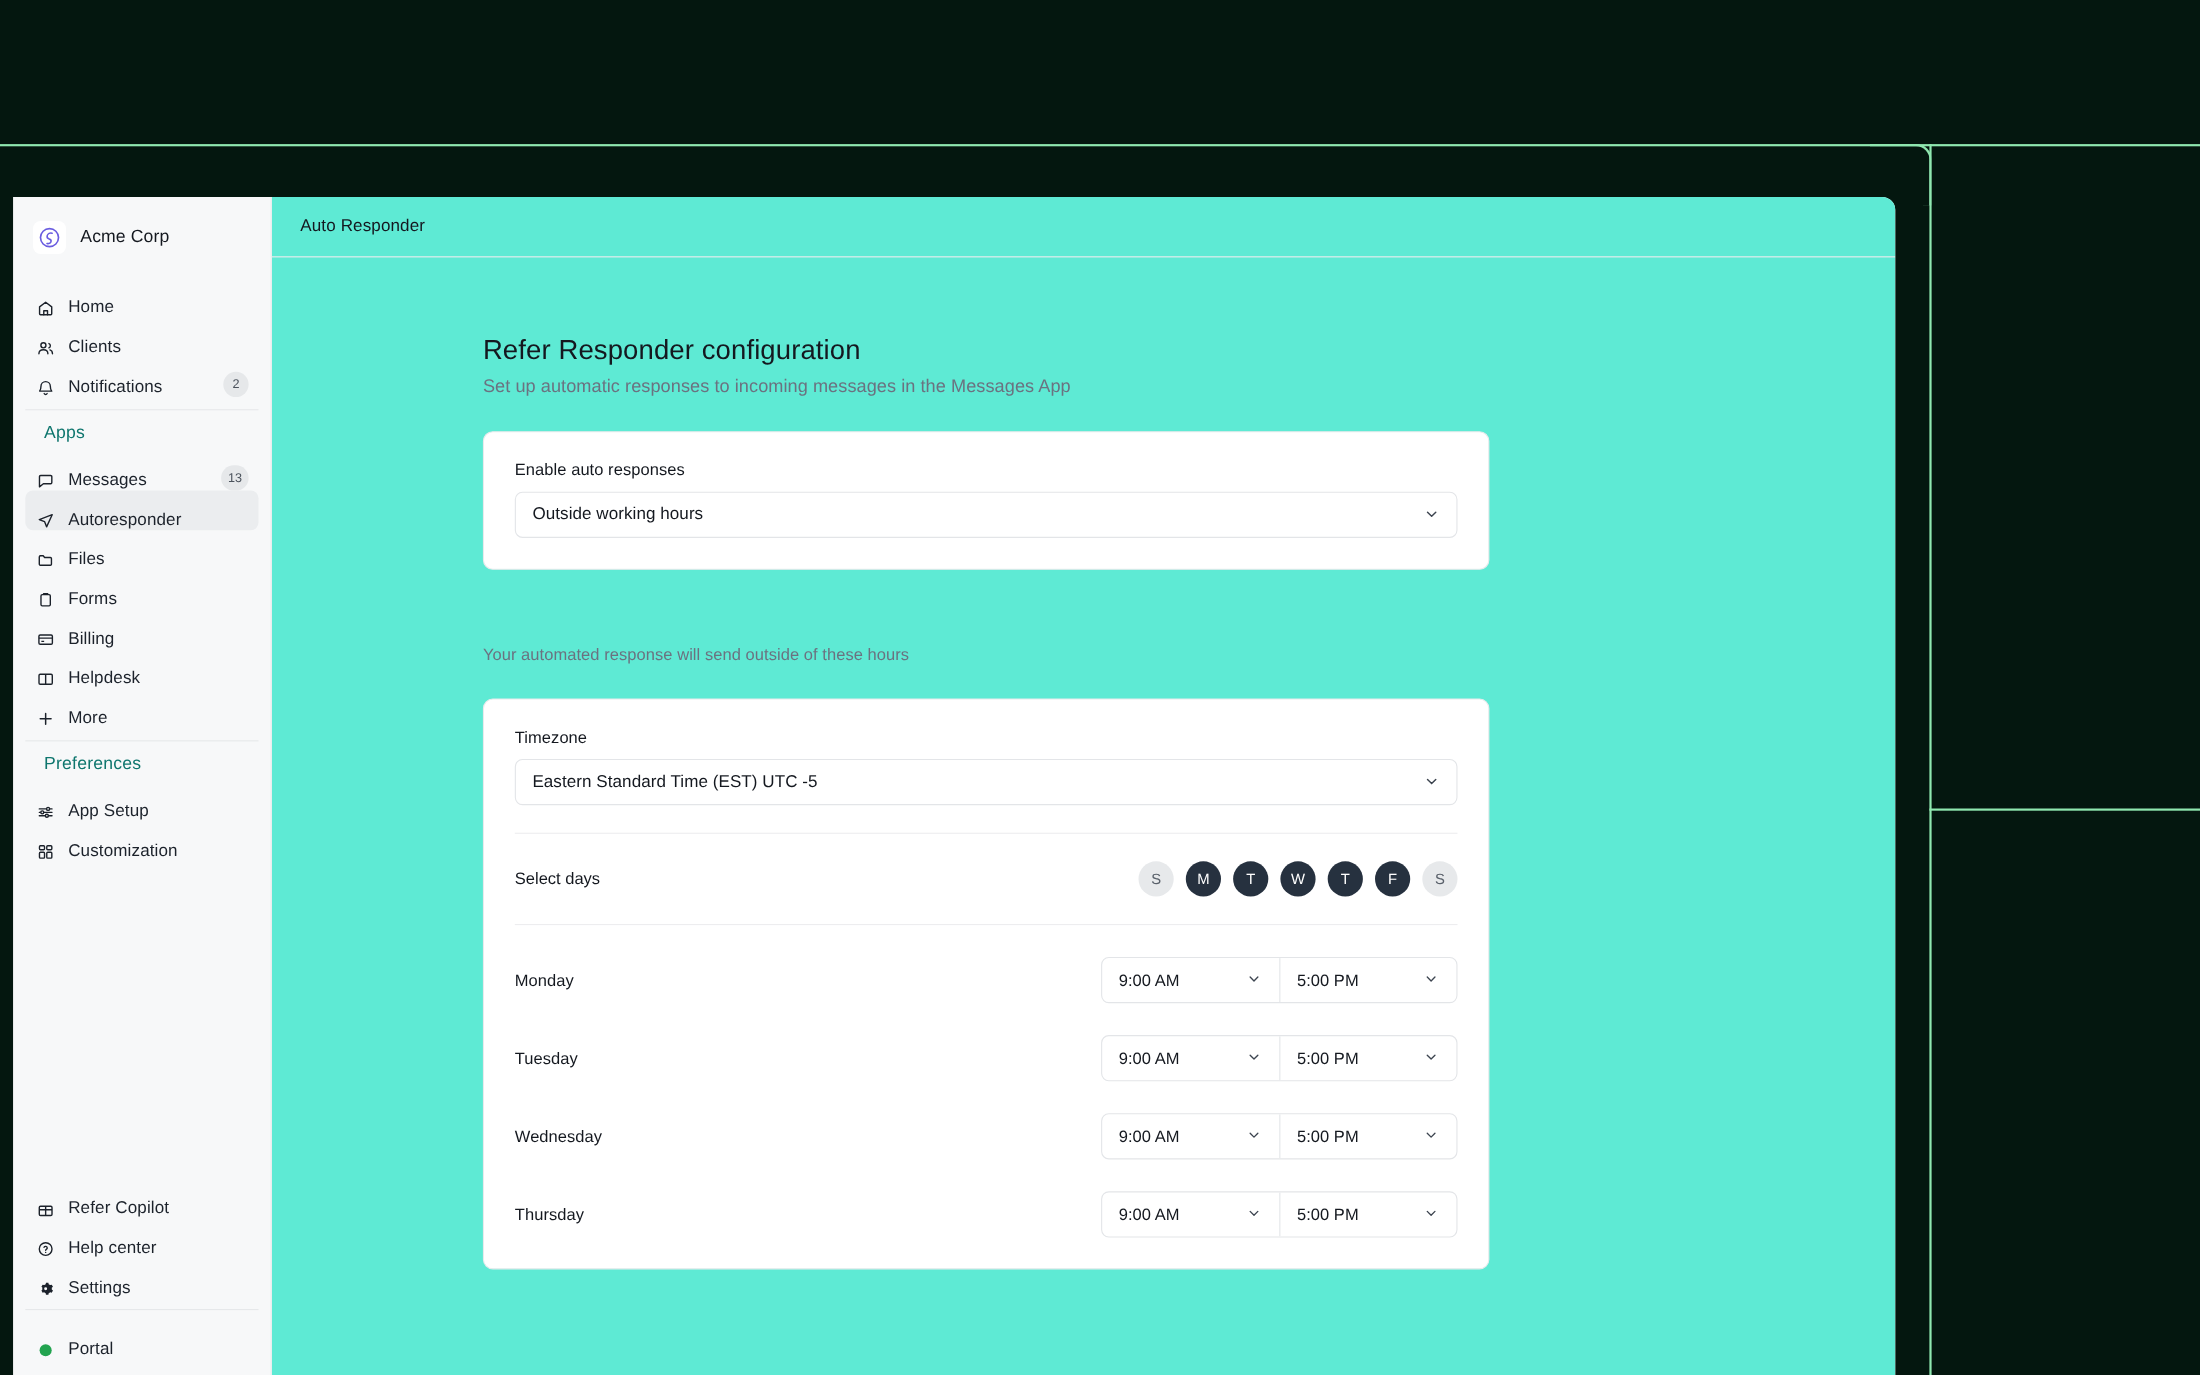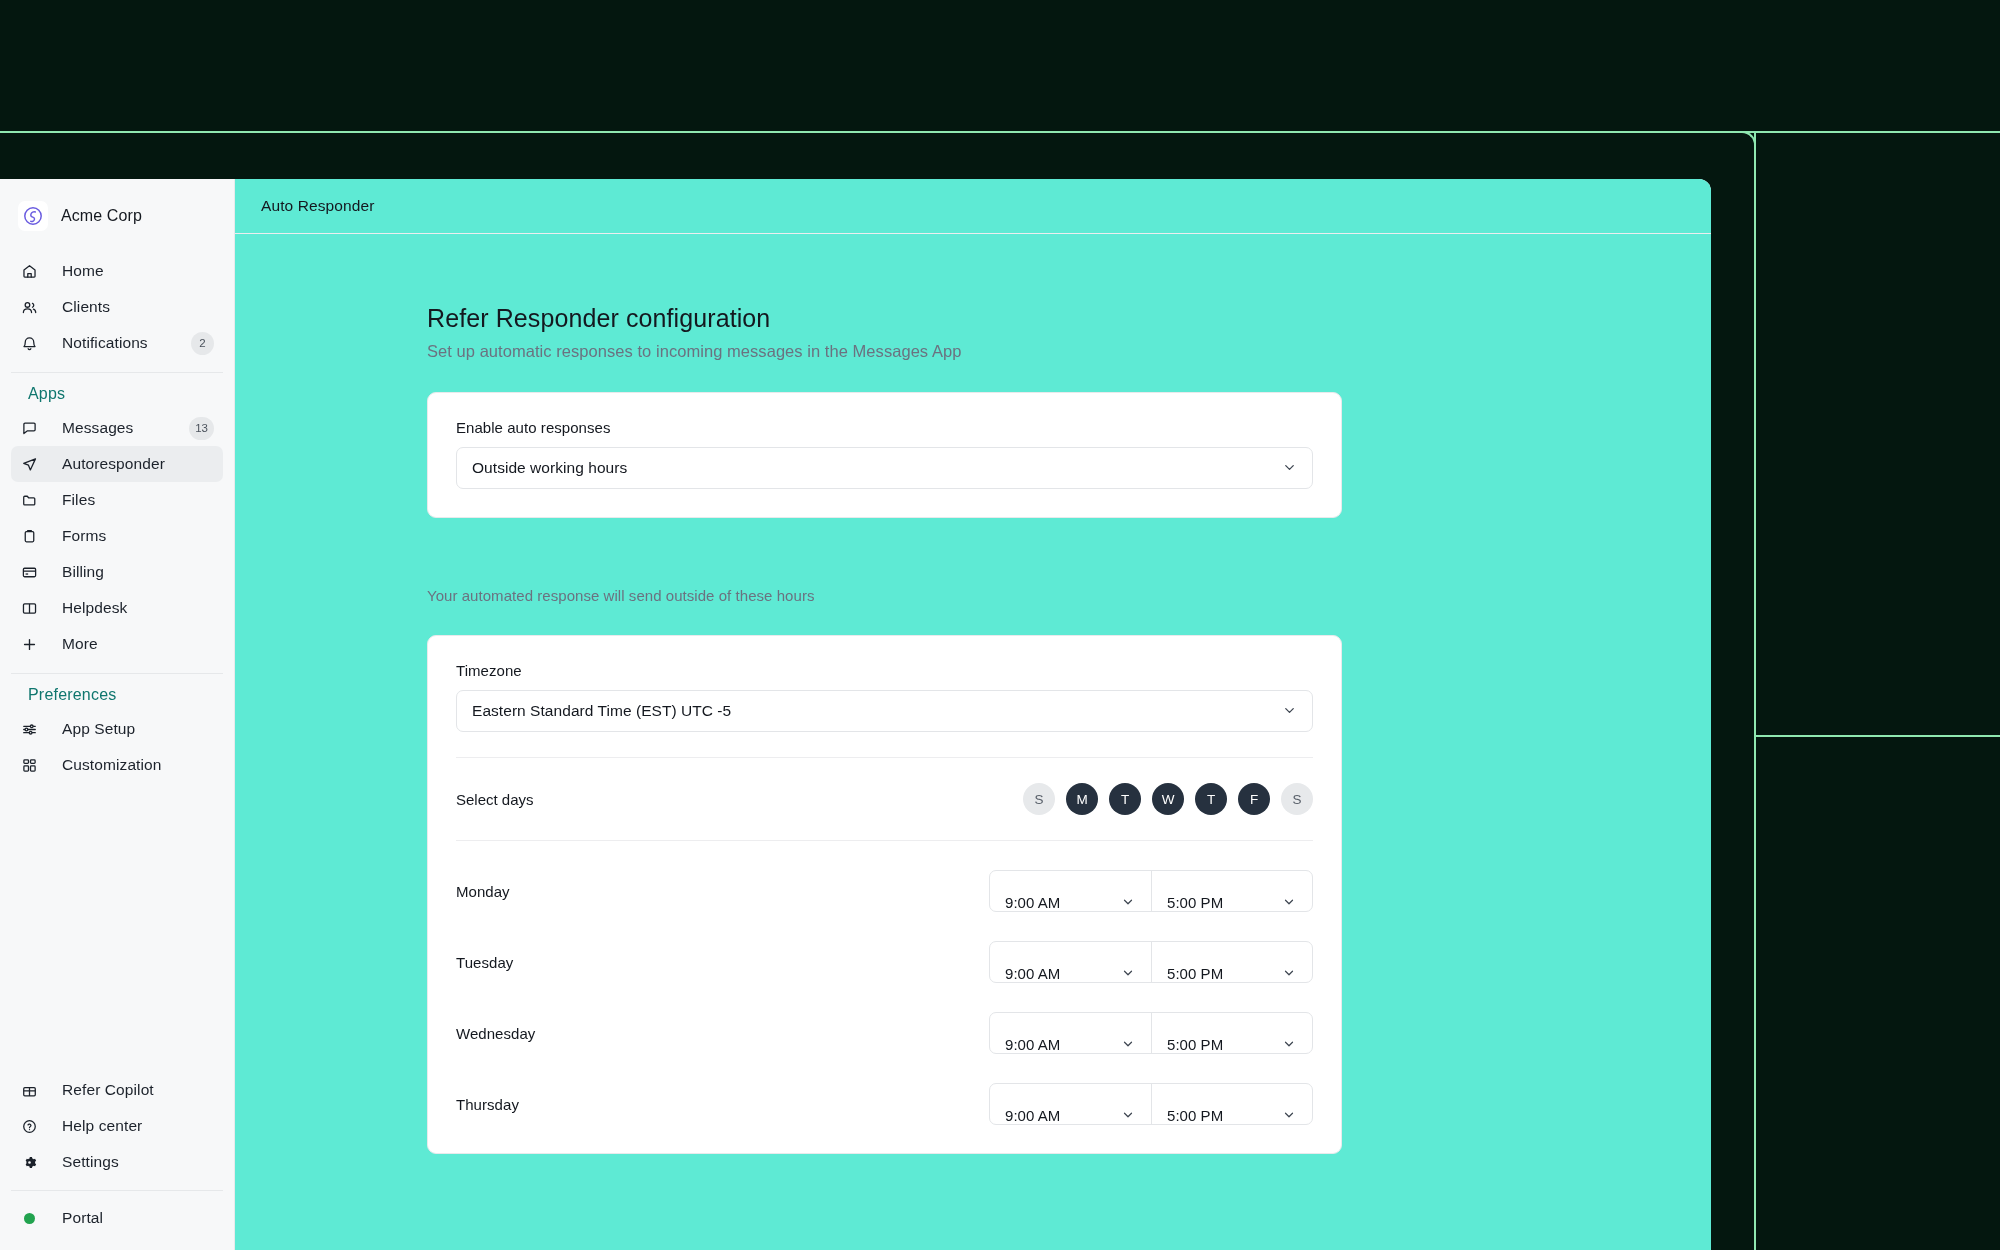--- a/index.html
+++ b/index.html
@@ -27,21 +27,21 @@
     position: absolute; left: 1700px; top: 131px; width: 56px; height: 56px;
     border-top: 2px solid #8fe8b0;
     border-right: 2px solid #8fe8b0;
     border-top-right-radius: 14px;
     background: transparent;
   }
 
   
   .app-window {
     position: absolute;
-    left: 0; top: 179px;
+    left: 12px; top: 179px;
     width: 1711px; height: 1071px;
     background: #ffffff;
     border-radius: 0 12px 0 0;
     overflow: hidden;
     display: flex;
   }
 
   
   .sidebar {
     width: 235px;
@@ -60,25 +60,25 @@
   .brand-logo {
     width: 30px; height: 30px; border-radius: 7px;
     background: #ffffff;
     display: flex; align-items: center; justify-content: center;
     flex-shrink: 0;
   }
   .brand-name { font-size: 16px; color: #14181f; letter-spacing: .1px; }
 
   .nav-group { padding: 0 11px; }
   .nav-item {
-    display: flex; align-items: center;
+    display: flex; align-items: flex-end;
     height: 36px;
     padding: 0 9px;
     border-radius: 7px;
-    gap: 24px;
+    gap: 12px;
     cursor: pointer;
     position: relative;
   }
   .nav-item.active { background: #ebedef; }
   .nav-ico {
     width: 18px; height: 18px;
     display: flex; align-items: center; justify-content: center;
     flex-shrink: 0;
     color: #1c222b;
   }
@@ -176,21 +176,21 @@
   .hour-row .lbl { font-size: 15px; color: #14181f; flex: 1; letter-spacing: .05px; }
   .time-pair {
     display: flex;
     border: 1px solid #e3e5e8;
     border-radius: 7px;
     overflow: hidden;
     background: #fff;
   }
   .time-sel {
     width: 161px; height: 40px;
-    display: flex; align-items: flex-end;
+    display: flex; align-items: center;
     padding: 0 14px 0 15px;
     cursor: pointer;
   }
   .time-sel + .time-sel { border-left: 1px solid #e3e5e8; }
   .time-val { flex: 1; font-size: 15px; color: #14181f; letter-spacing: .05px; }
 </style>
 </head>
 <body>
 
 <div class="guide-h-top"></div>

